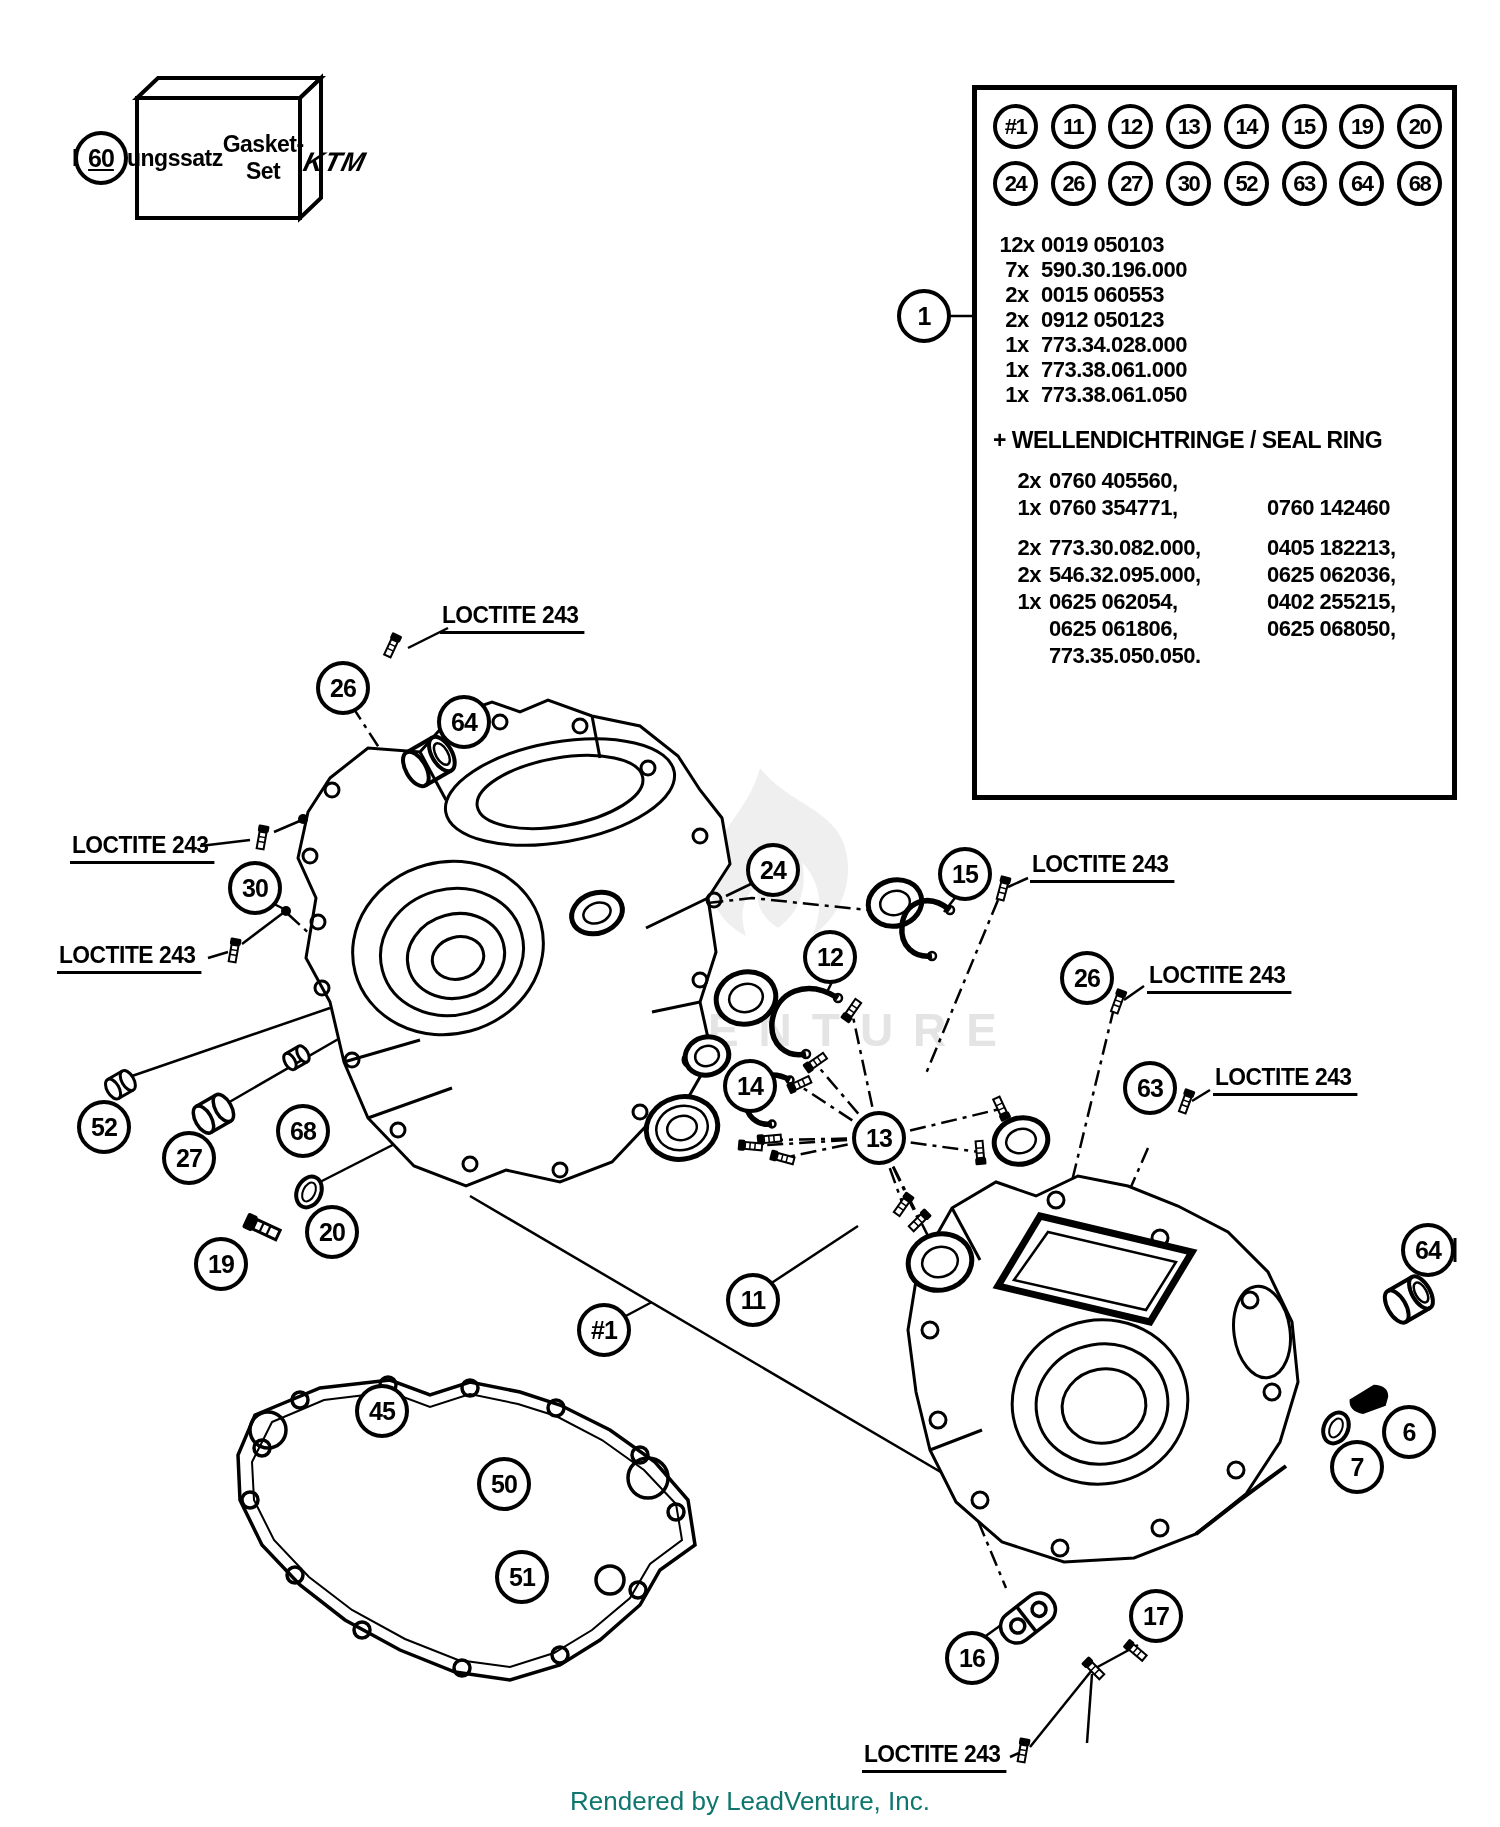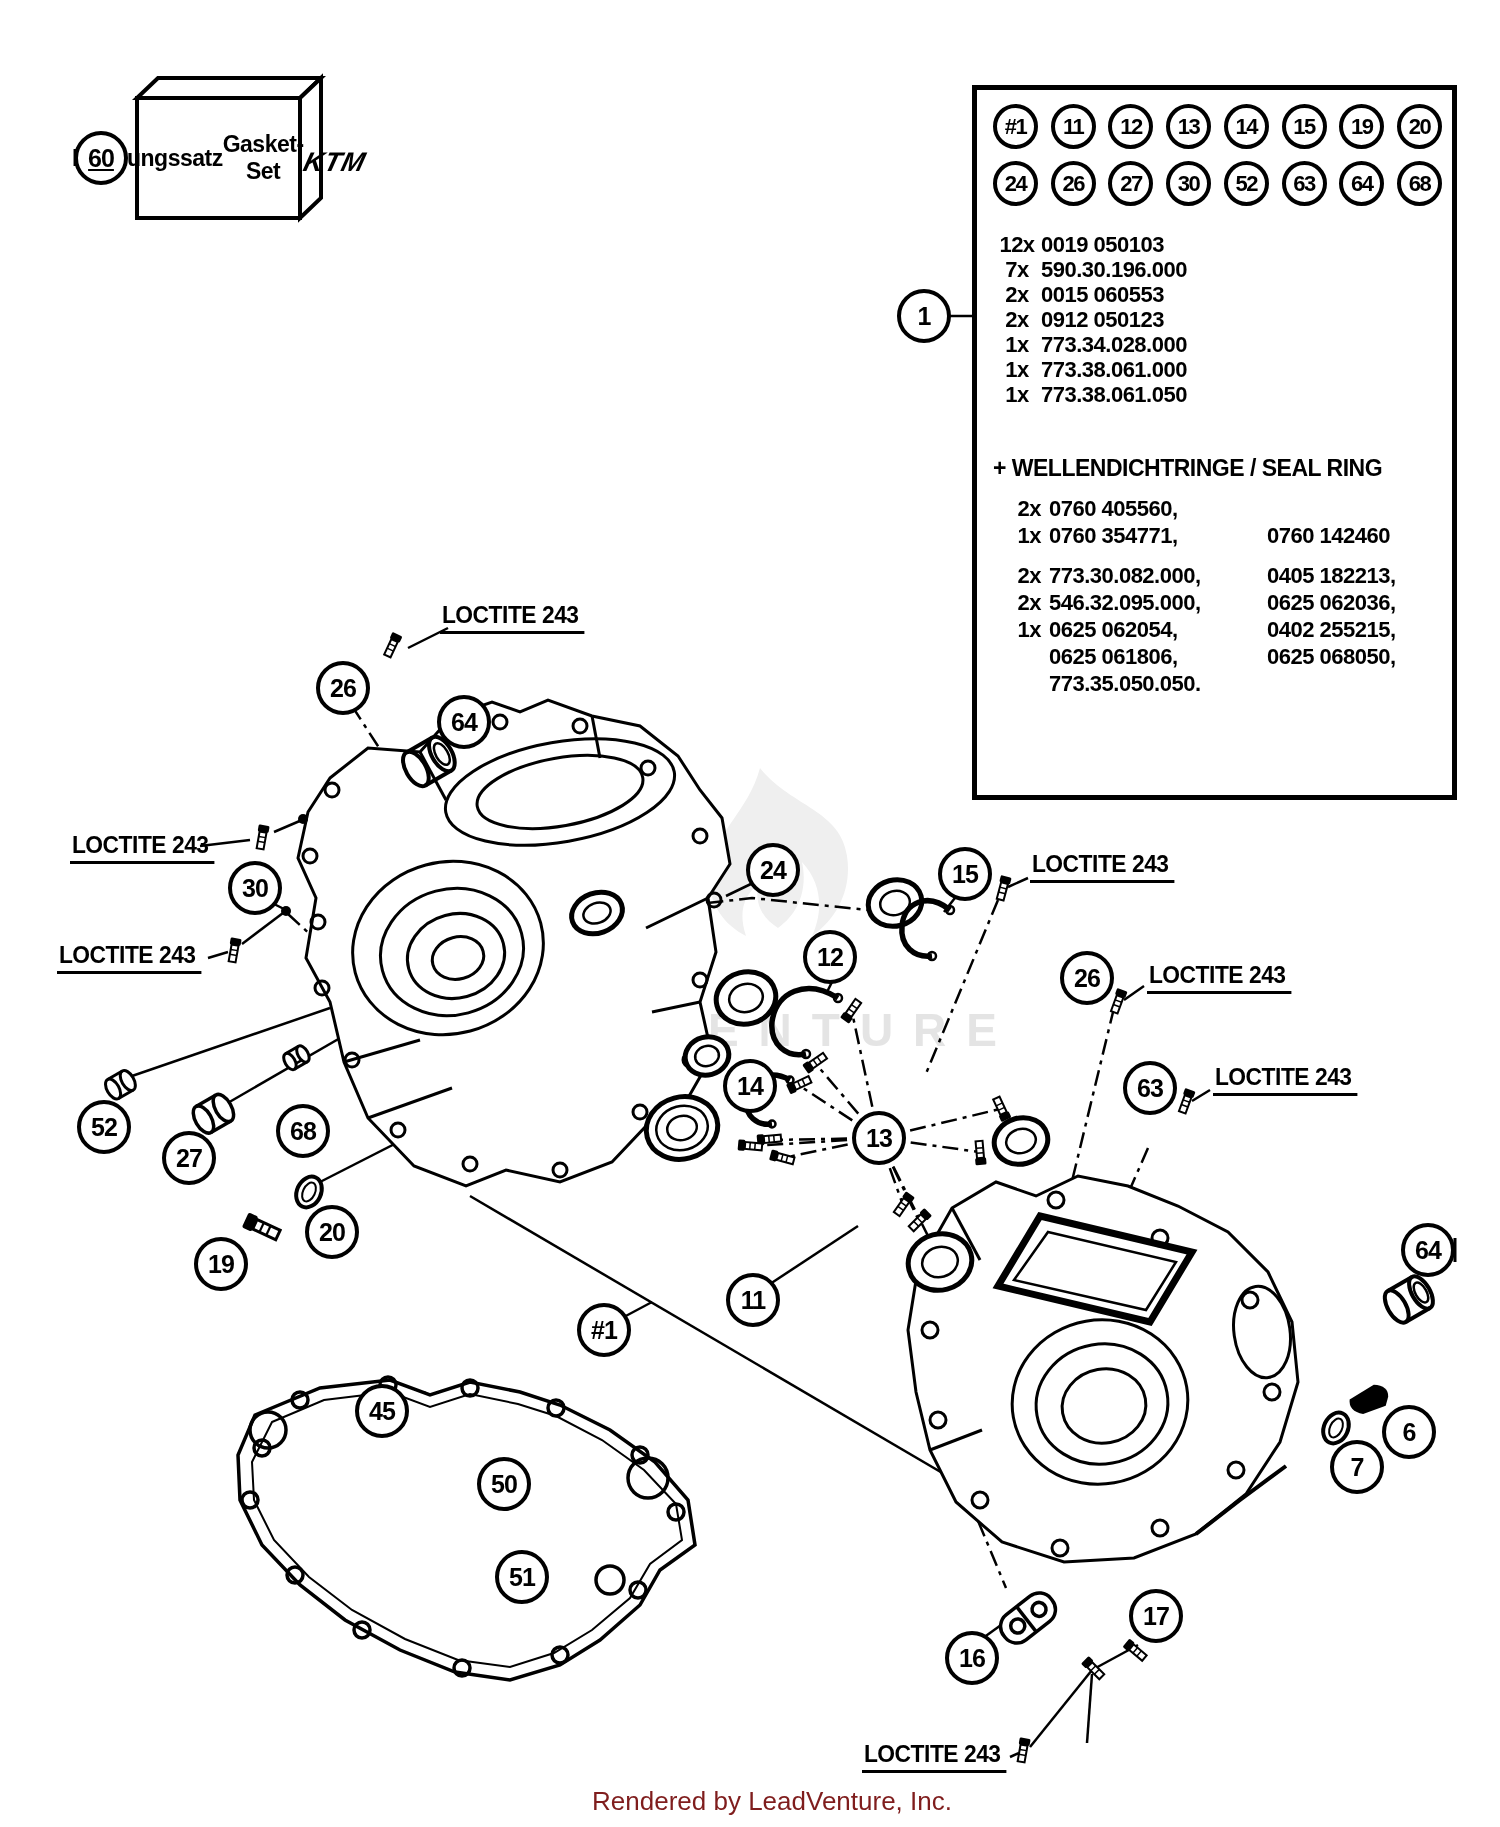--- a/index.html
+++ b/index.html
@@ -24,28 +24,28 @@
   
   #parts-box{left:972px;top:85px;width:485px;height:715px;border:5px solid #000;
     box-sizing:border-box;padding:14px 10px 0 16px;background:transparent;}
   .pb-row{display:flex;justify-content:space-between;margin-bottom:12px;}
   .pb-circle{width:45px;height:45px;border:4px solid #000;border-radius:50%;box-sizing:border-box;
     display:flex;align-items:center;justify-content:center;font-weight:bold;font-size:22px;
     letter-spacing:-1.5px;flex:0 0 auto;background:#fff;}
   #pb-quant{margin-top:26px;}
   .qrow{display:flex;font-weight:bold;font-size:22px;line-height:25px;letter-spacing:-0.5px;}
   .qrow .q{width:48px;text-align:center;flex:0 0 auto;}
-  .sec-header{font-weight:bold;font-size:23px;letter-spacing:-0.5px;margin-top:48px;}
+  .sec-header{font-weight:bold;font-size:23px;letter-spacing:-0.5px;margin-top:20px;}
   .t3{margin-top:13px;}
   .trow{display:flex;font-weight:bold;font-size:22px;line-height:27px;letter-spacing:-0.5px;}
   .trow .q{width:48px;text-align:right;padding-right:8px;flex:0 0 auto;}
   .trow .a{width:218px;flex:0 0 auto;}
   .trow .b{flex:1;}
   
-  #footer{left:772px;top:1786px;transform:translateX(-50%);font-size:26px;color:#7f1d1d;
+  #footer{left:750px;top:1786px;transform:translateX(-50%);font-size:26px;color:#0f766e;
     white-space:nowrap;letter-spacing:0;}
 </style>
 </head>
 <body>
 
 <div id="page">
 
   <svg id="art" viewBox="0 0 1500 1827">
     <defs>
       <g id="screw">

